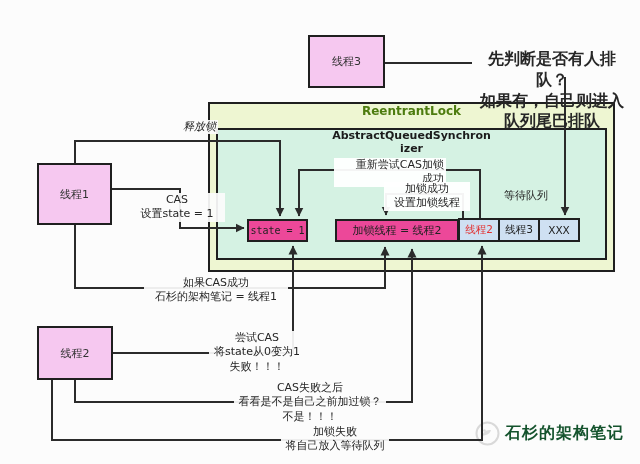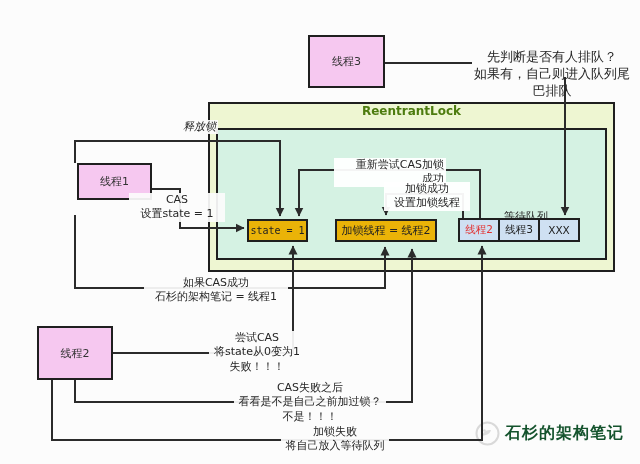--- a/index.html
+++ b/index.html
@@ -18,21 +18,21 @@
   
   .outerbox{background:#eef6d2;border:2px solid #1f1f1f;z-index:1;}
   .innerbox{background:#d5f2e3;border:2px solid #1f1f1f;z-index:1;}
   .boxtitle{
     z-index:3;text-align:center;font-size:12px;font-weight:600;color:#4d7c0f;
   }
   .aqs-title-wrap{z-index:3;text-align:center;font-size:11px;font-weight:600;color:#1b1b1b;}
   .aqs-title-wrap span{display:inline-block;max-width:161px;word-break:break-all;line-height:1.15;}
   
   .vbox{
-    background:#eab308;border:2px solid #1f1f1f;z-index:3;
+    background:#ec4899;border:2px solid #1f1f1f;z-index:3;
     display:flex;align-items:center;justify-content:center;
     font-size:11px;color:#222;
   }
   .mono{font-family:"DejaVu Sans Mono","Liberation Mono",monospace;font-size:10px;}
   .queue{display:flex;z-index:3;}
   .qcell{
     width:42px;height:24px;background:#cfe0f2;border:2px solid #1f1f1f;
     display:flex;align-items:center;justify-content:center;
     font-size:10.5px;color:#222;
   }
@@ -53,20 +53,23 @@
   .wm-text{font-size:16px;font-weight:600;letter-spacing:1px;color:#14532d;margin-left:4px;}
 </style>
 </head>
 <body>
 
 <div class="canvas">
 
   <div class="abs outerbox" style="left:208px;top:102px;width:407px;height:170px;"></div>
   <div class="abs boxtitle" style="left:208px;top:104px;width:407px;">ReentrantLock</div>
   <div class="abs innerbox" style="left:216px;top:128px;width:391px;height:132px;"></div>
+  <div class="abs aqs-title-wrap" style="left:216px;top:130px;width:391px;">
+    <span>AbstractQueuedSynchronizer</span>
+  </div>
 
   <svg class="wires" width="640" height="464" viewBox="0 0 640 464">
     <defs>
       <marker id="ah" markerUnits="userSpaceOnUse" markerWidth="10" markerHeight="11" refX="8.5" refY="5" orient="auto">
         <path d="M0,0.5 L9,5 L0,9.5 Z" fill="#2b2b2b"></path>
       </marker>
     </defs>
     <g fill="none" stroke="#2b2b2b" stroke-width="2">
       <path d="M75,163 L75,141 L280,141 L280,216" marker-end="url(#ah)"></path>
       <path d="M112,189 L180,189 L180,228 L244,228" marker-end="url(#ah)"></path>
@@ -74,34 +77,34 @@
       <path d="M113,353 L293,353 L293,246" marker-end="url(#ah)"></path>
       <path d="M75,380 L75,402 L412,402 L412,249 " marker-end="url(#ah)"></path>
       <path d="M52,380 L52,440 L482,440 L482,246" marker-end="url(#ah)"></path>
       <path d="M385,63 L472,63"></path>
       <path d="M565,77 L565,215" marker-end="url(#ah)"></path>
       <path d="M480,218 L480,170 L299,170 L299,216" marker-end="url(#ah)"></path>
       <path d="M463,218 L463,194 L386,194 L386,215" marker-end="url(#ah)"></path>
     </g>
   </svg>
 
-  <div class="abs tbox" style="left:37px;top:163px;width:75px;height:37px;margin-left:40px;">
+  <div class="abs tbox" style="left:37px;top:163px;width:75px;height:62px;">
     <span>线程1</span>
   </div>
   <div class="abs tbox" style="left:37px;top:326px;width:76px;height:54px;">
     <span>线程2</span>
   </div>
   <div class="abs tbox" style="left:308px;top:35px;width:77px;height:53px;">
     <span>线程3</span>
   </div>
 
   <div class="abs vbox mono" style="left:247px;top:219px;width:61px;height:23px;">state = 1</div>
-  <div class="abs vbox" style="left:335px;top:219px;width:102px;height:23px;">加锁线程 = 线程2</div>
+  <div class="abs vbox" style="left:335px;top:219px;width:124px;height:23px;">加锁线程 = 线程2</div>
 
-  <div class="qlabel" style="left:490px;top:209px;width:72px;">等待队列</div>
+  <div class="qlabel" style="left:490px;top:188px;width:72px;">等待队列</div>
   <div class="abs queue" style="left:458px;top:218px;">
     <div class="qcell hl">
       <span>线程2</span>
     </div>
     <div class="qcell">
       <span>线程3</span>
     </div>
     <div class="qcell">
       <span>XXX</span>
     </div>
@@ -117,21 +120,21 @@
   <div class="ann ongreen" style="left:384px;top:182px;width:86px;">加锁成功
 设置加锁线程</div>
   <div class="ann" style="left:209px;top:331px;width:96px;">尝试CAS
 将state从0变为1
 失败！！！</div>
   <div class="ann" style="left:281px;top:425px;width:108px;">加锁失败
 将自己放入等待队列</div>
   <div class="ann" style="left:234px;top:381px;width:152px;">CAS失败之后
 看看是不是自己之前加过锁？
 不是！！！</div>
-  <div class="ann plain" style="left:472px;top:49px;width:160px;font-size:13px;">先判断是否有人排队？
+  <div class="ann plain" style="left:472px;top:49px;width:160px;font-size:16px;font-weight:bold;">先判断是否有人排队？
 如果有，自己则进入队列尾巴排队</div>
 
   <div class="wm" style="left:474px;top:420px;">
     <svg width="27" height="27" viewBox="0 0 27 27">
       <circle cx="13.5" cy="13.5" r="11" fill="none" stroke="#d9d9d9" stroke-width="2"></circle>
       <path d="M8,16 q2,-7 9,-6 q-1,4 -5,5 z" fill="#dddddd"></path>
       <circle cx="10.5" cy="10.5" r="1.2" fill="#d9d9d9"></circle>
     </svg>
     <span class="wm-text">石杉的架构笔记</span>
   </div>

